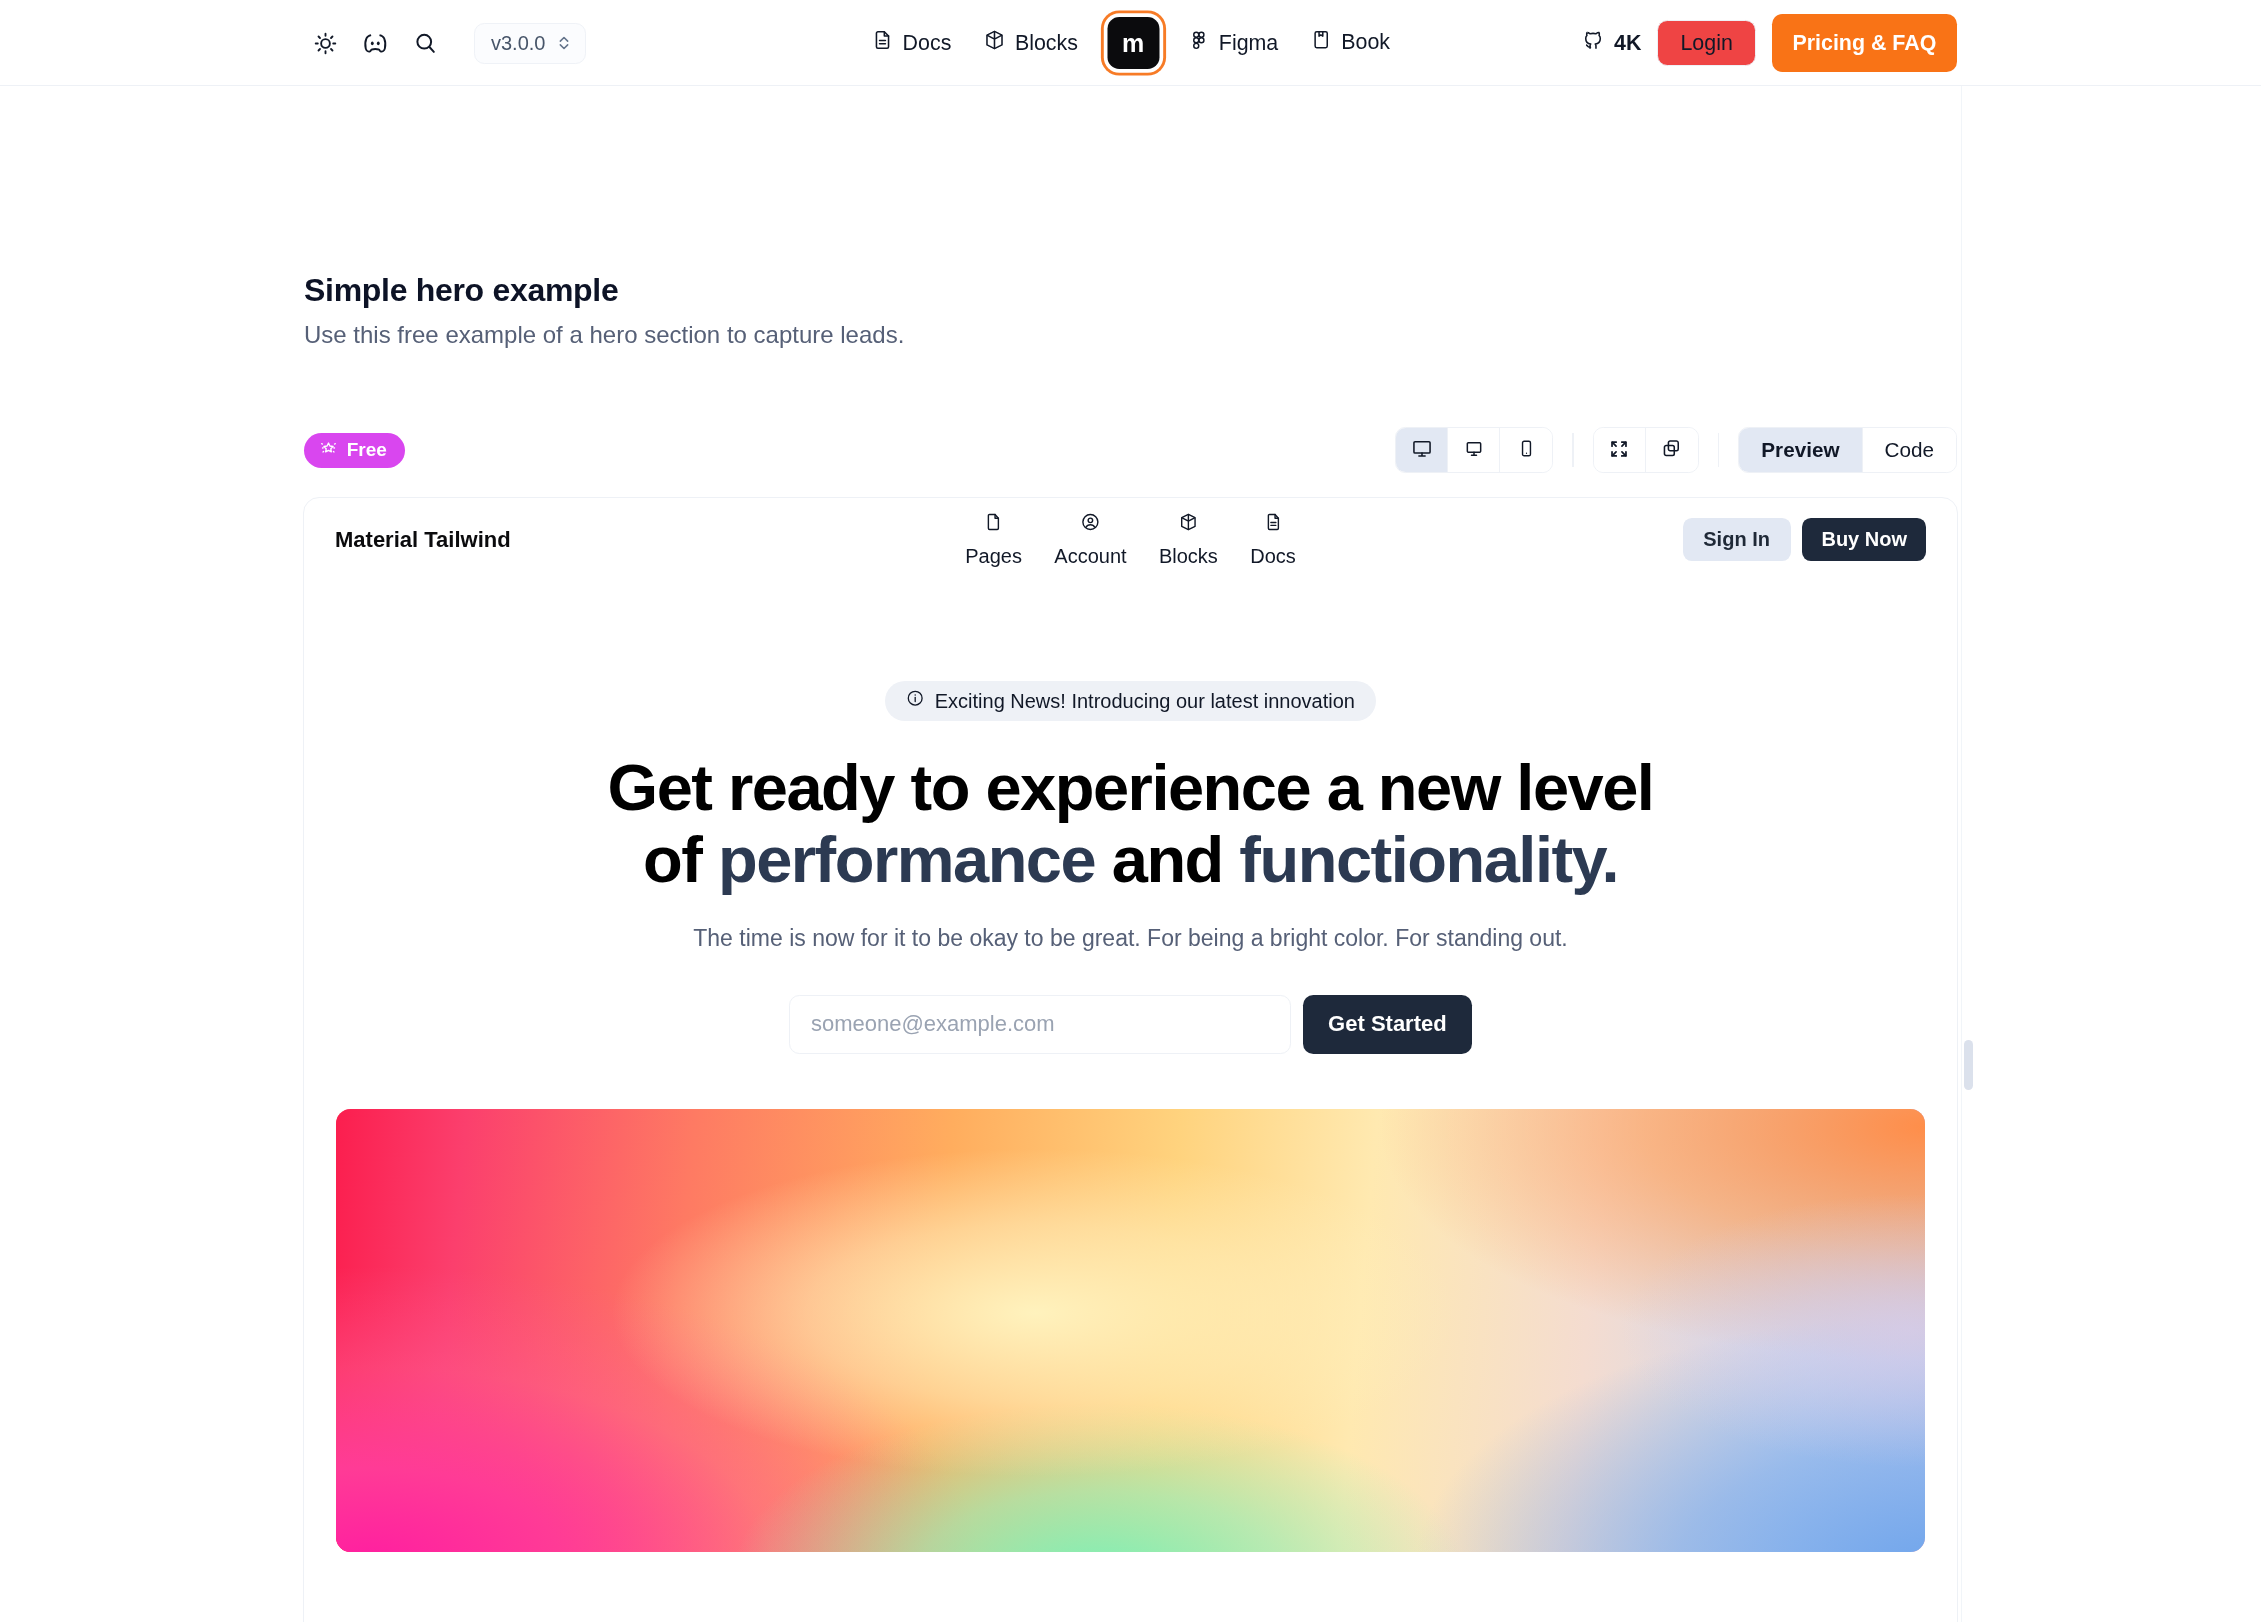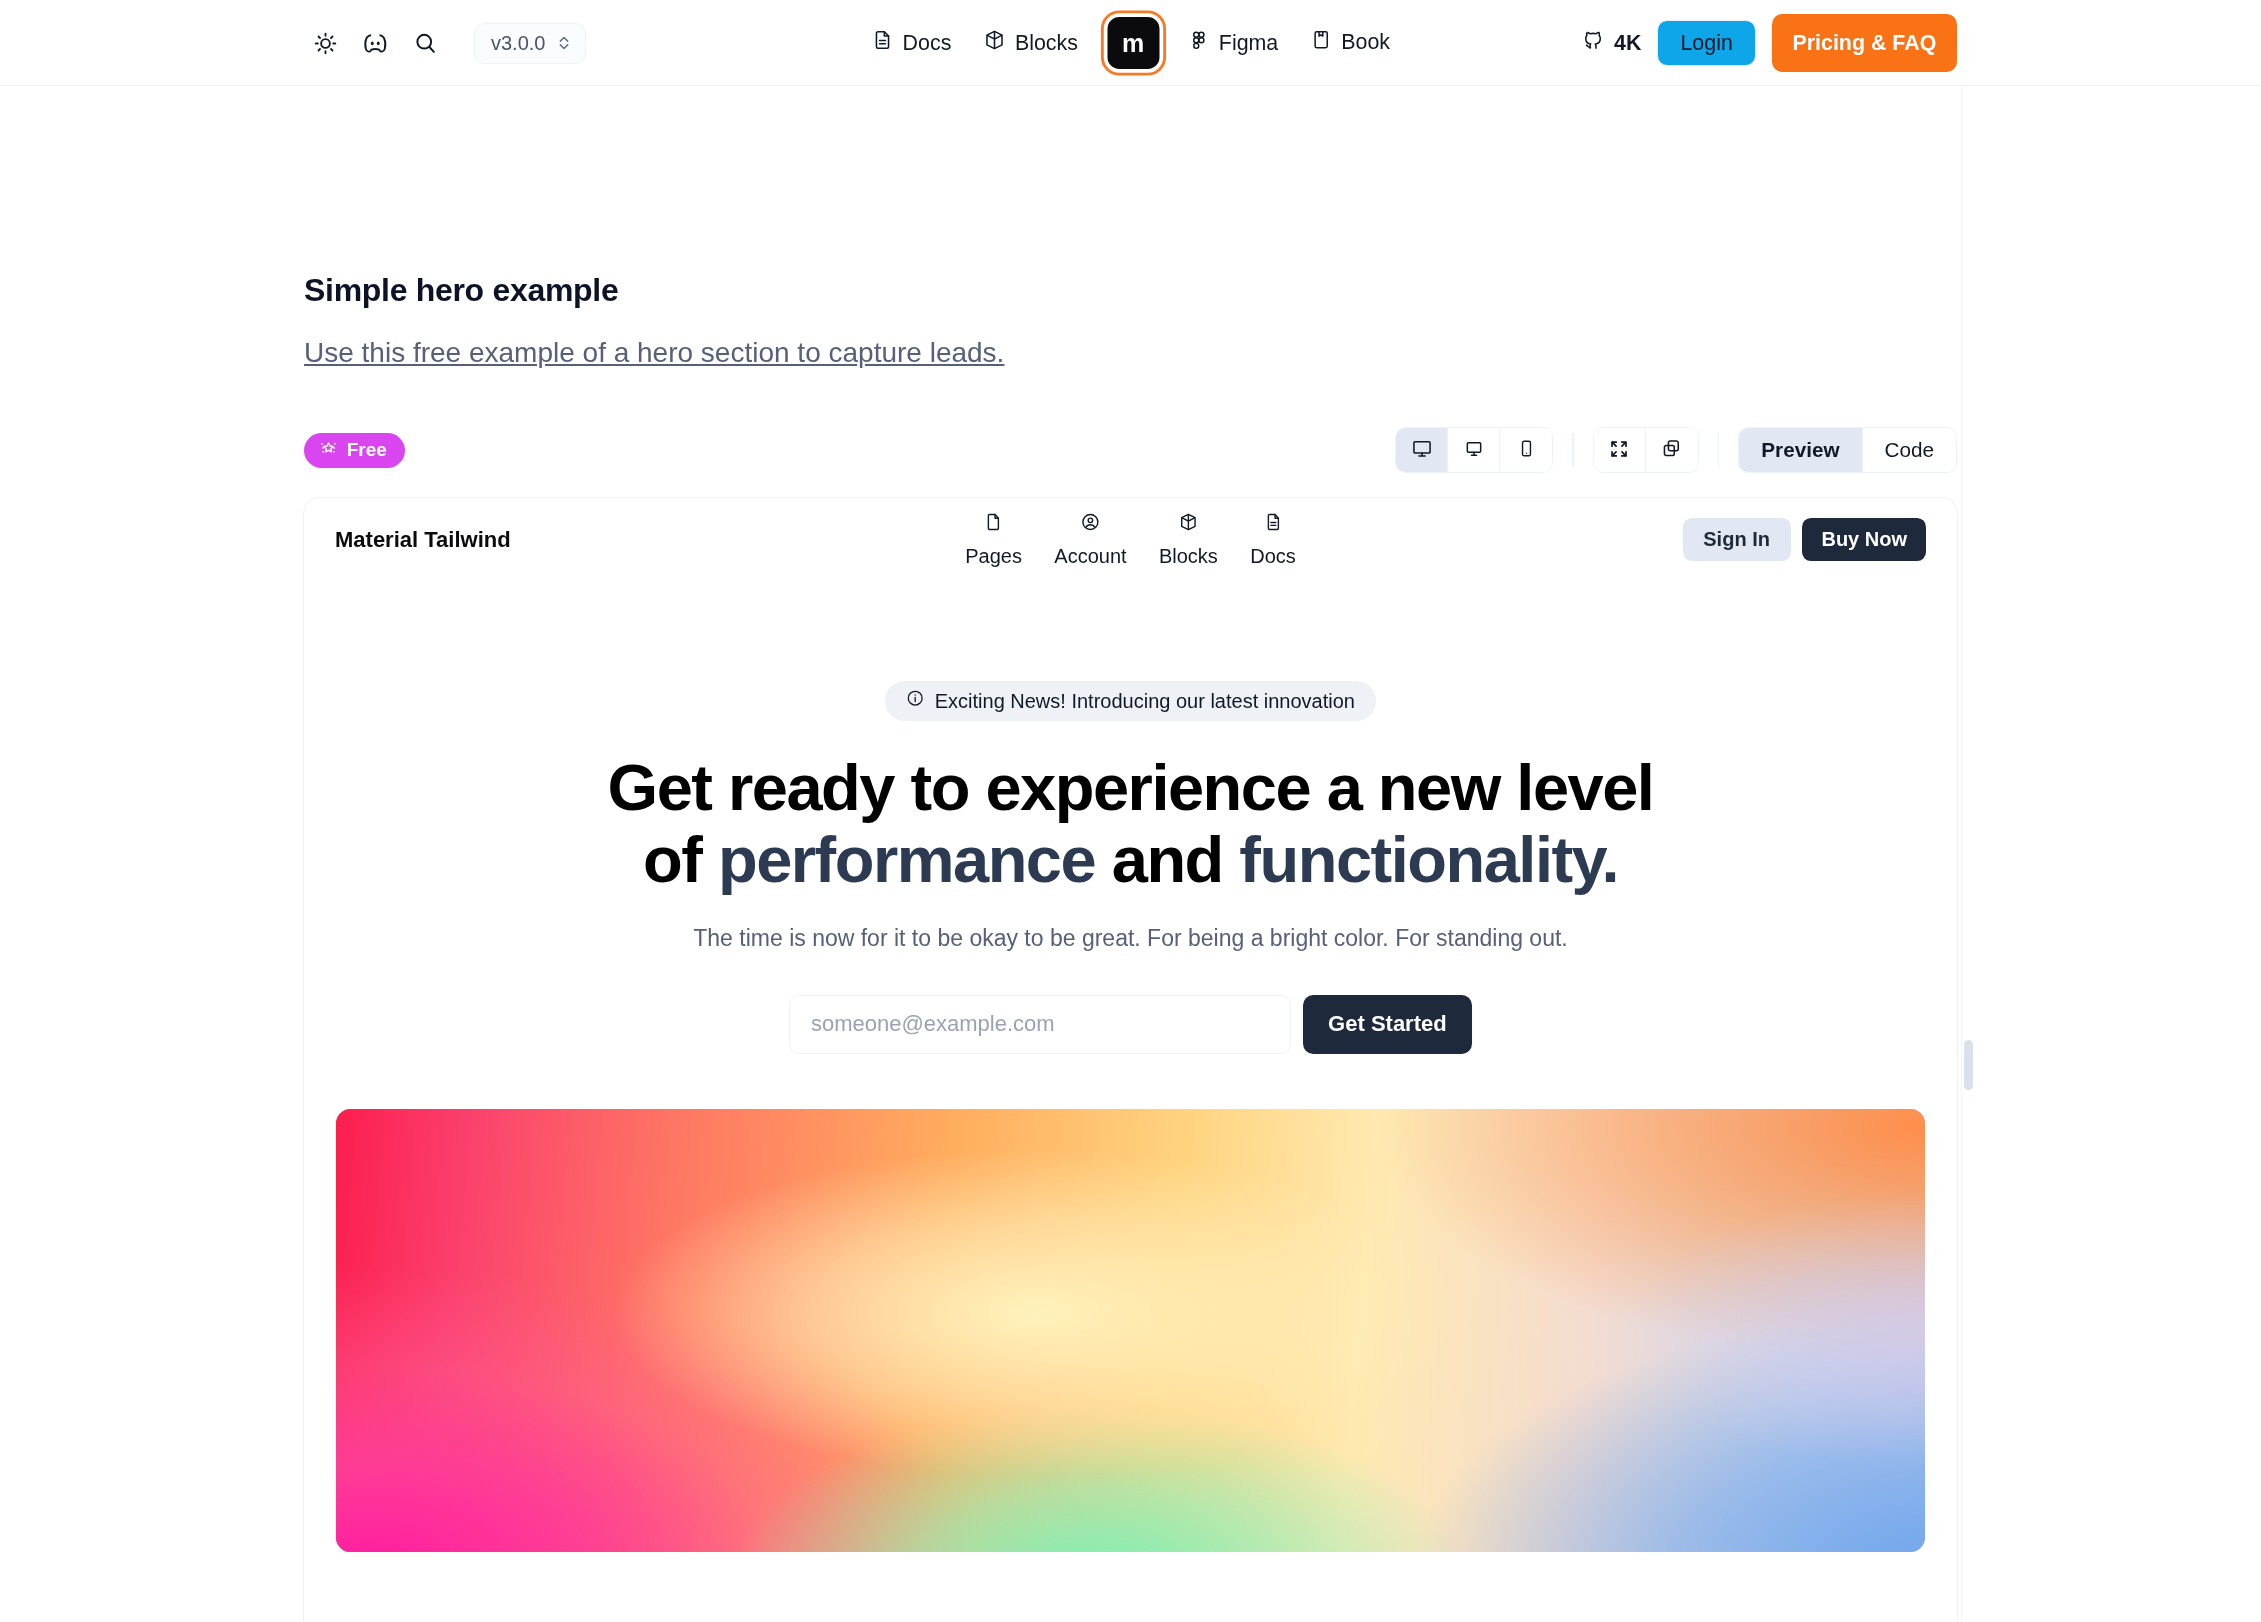--- a/index.html
+++ b/index.html
@@ -103,21 +103,21 @@
     display: flex; align-items: center; gap: 8.9px;
     font-size: 21.4px; color: #111827; font-weight: 600;
     cursor: pointer;
   }
   .btn-login {
     height: 46px;
     padding: 0 22px;
     display:flex; align-items:center;
     border: 1.5px solid #eef1f6;
     border-radius: 10.3px;
-    background: #0ea5e9;
+    background: #ef4444;
     font-size: 21.4px;
     color: #111827;
     cursor: pointer;
   }
   .btn-pricing {
     height: 58px;
     padding: 0 20.7px;
     display:flex; align-items:center;
     border-radius: 10.3px;
     background: #f97316;
@@ -137,24 +137,23 @@
     left: 304px;
     top: 186px;
   }
   .page-title {
     font-size: 32px;
     font-weight: 700;
     color: #0d1326;
     letter-spacing: -0.3px;
   }
   .page-sub {
-    margin-top: 28px;
-    font-size: 28px;
+    margin-top: 12px;
+    font-size: 24px;
     color: #566077;
-    text-decoration: underline;
   }
 
   
   .toolbar {
     position: absolute;
     left: 304px;
     right: 304px;
     top: 341px;
     height: 46px;
     display: flex;

